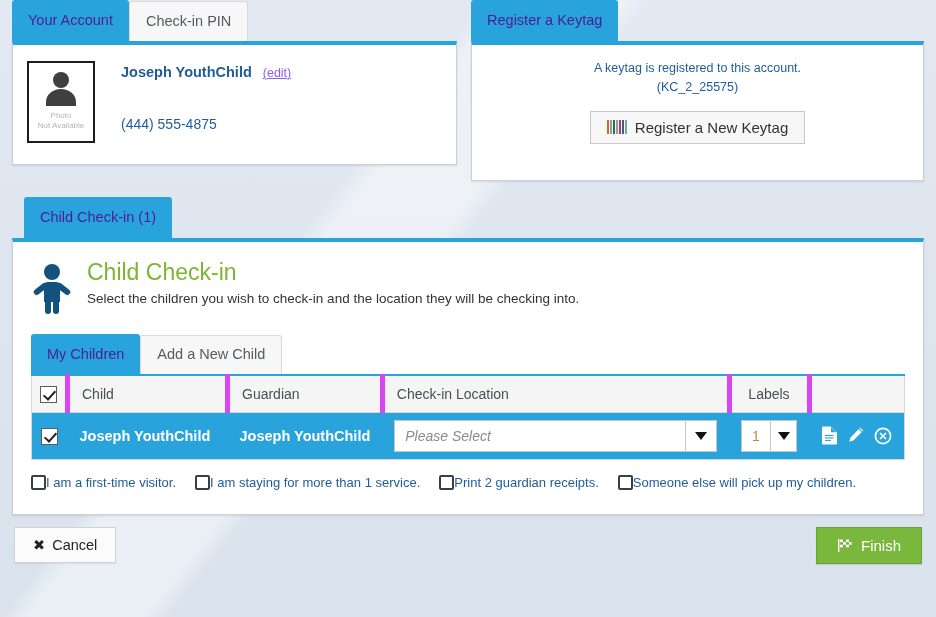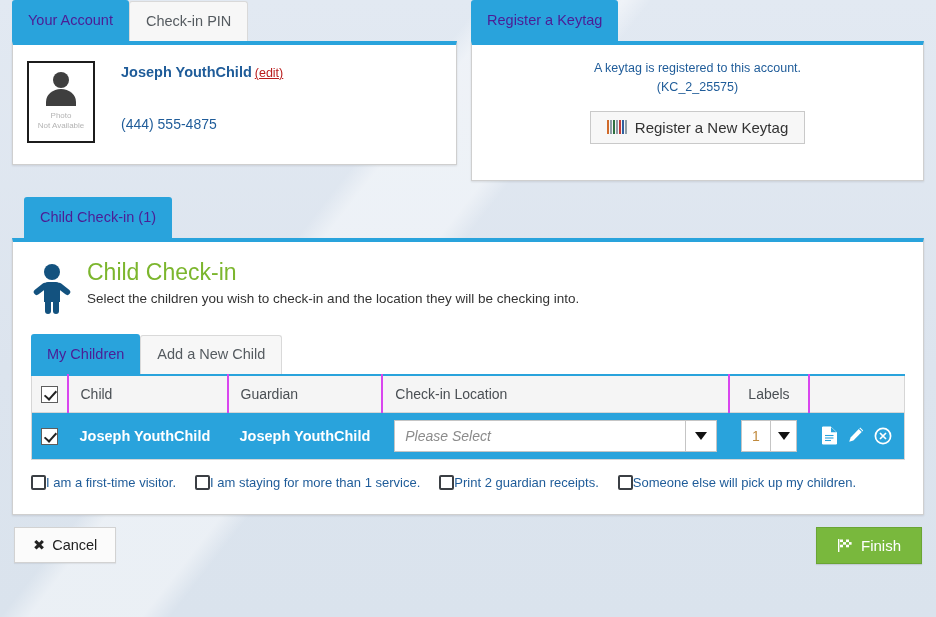--- a/index.html
+++ b/index.html
@@ -54,21 +54,21 @@
   }
   .photo-silhouette .body {
     position:absolute; left:50%; transform:translateX(-50%); bottom:2px;
     width:30px; height:17px; background:#3f3f3f;
     border-top-left-radius:15px 13px; border-top-right-radius:15px 13px;
   }
   .photo-caption { font-size:8px; color:#b4b4b4; text-align:center; line-height:1.25; margin-top:3px; }
 
   .acct-info { margin-left:26px; padding-top:3px; }
   .acct-name { font-size:14.5px; font-weight:bold; color:#1f5c99; }
-  .acct-edit { font-size:12.5px; color:#b91c1c; text-decoration:underline; margin-left:3px; cursor:pointer; font-weight:normal;}
+  .acct-edit { font-size:12.5px; color:#8b5cf6; text-decoration:underline; margin-left:11px; cursor:pointer; font-weight:normal;}
   .acct-phone { font-size:14px; color:#1f5c99; margin-top:36px; }
 
   .keytag-body { padding:14px 10px 18px; height:140px; text-align:center; }
   .keytag-note { font-size:12.5px; color:#1f5c99; line-height:1.5; }
   .keytag-btn {
     display:inline-flex; align-items:center; gap:8px;
     margin-top:14px; padding:7px 16px;
     background:#f7f7f7; border:1px solid #c9c9c9;
     font-size:15px; color:#333; cursor:pointer;
   }
@@ -91,21 +91,21 @@
   .head-title { font-size:23px; color:#7cb62e; line-height:1.1; }
   .head-sub { font-size:13.5px; color:#333; margin-top:6px; }
 
   .inner-tabs { display:flex; align-items:flex-end; margin-top:20px; }
   .inner-tabs .tab { height:40px; line-height:40px; font-size:14.5px; }
   .inner-tabs .tab.inactive { height:39px; line-height:37px; }
 
   
   table.kids { width:100%; border-collapse:collapse; border:1px solid #d6d6d6; border-top:2px solid #29a3dc; }
   table.kids th {
-    background:#f5f5f5; border-right:2px solid #d946ef; border-bottom:1px solid #d6d6d6;
+    background:#f5f5f5; border-right:5px solid #d946ef; border-bottom:1px solid #d6d6d6;
     font-weight:normal; font-size:14px; color:#4a4f54; text-align:left;
     padding:9px 12px; height:36px;
   }
   table.kids th:last-child { border-right:none; }
   table.kids td { background:#29a3dc; padding:7px 12px; vertical-align:middle; height:46px; }
   .cell-name { color:#ffffff; font-size:14.5px; font-weight:bold; white-space:nowrap; }
   .col-chk { width:36px; text-align:center !important; padding-left:0 !important; padding-right:0 !important; }
   .col-child { width:160px; }
   .col-guard { width:152px; }
   .col-labels { width:72px; text-align:center !important; }

